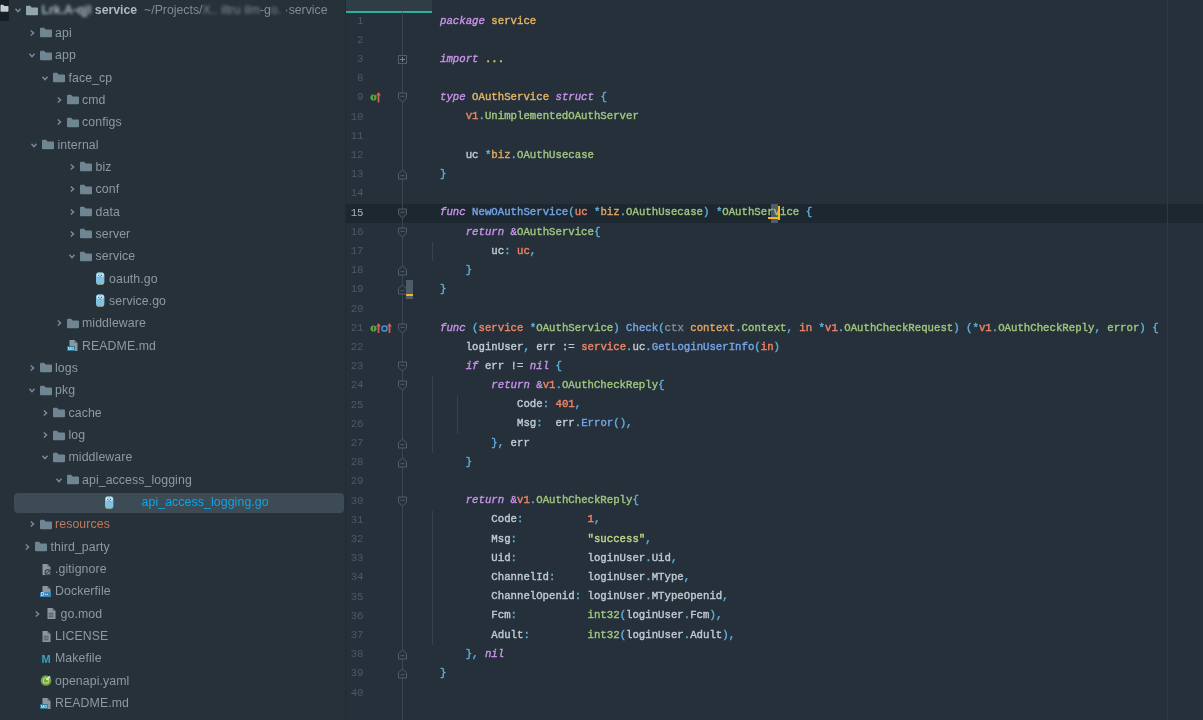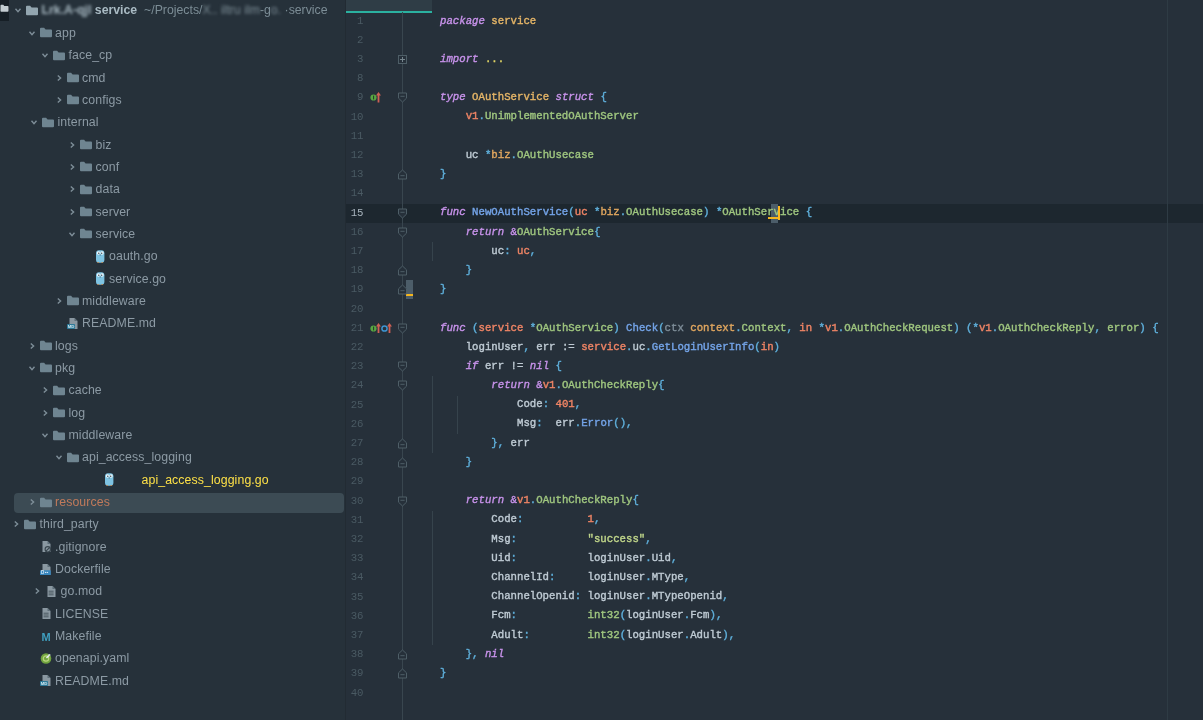--- a/index.html
+++ b/index.html
@@ -2,21 +2,21 @@
 <html><head><meta charset="utf-8"><style>
 html,body{margin:0;padding:0;width:1203px;height:720px;overflow:hidden;background:#26303A;}
 #side{position:absolute;left:0;top:0;width:345px;height:720px;background:#26313A;}
 #stripe{position:absolute;left:0;top:0;width:9px;height:21px;background:#161F26;}
 #stripeicon{position:absolute;left:0px;top:4px;width:9px;height:9px;}
 #rows{position:absolute;left:0;top:-0.7px;width:345px;z-index:2;}
 .tr{height:22.35px;display:flex;align-items:center;font-family:"Liberation Sans",sans-serif;font-size:12.3px;color:#8C9AA4;white-space:nowrap;position:relative;}
 .tr .ch{width:10px;height:10px;flex:0 0 10px;margin-right:2px;}
 .tr .ic{width:14px;height:13px;flex:0 0 14px;margin-right:2.5px;}
 .tr .lb{letter-spacing:0.1px;}
-.tr.sel{color:#fde047;gap:23px;}
+.tr.sel{color:#0ea5e9;gap:23px;}
 #selbar{position:absolute;left:14px;top:492.9px;width:330px;height:20.6px;border-radius:4px;background:#3C4B54;z-index:1;}
 .rootname{font-weight:bold;color:#A9BAC3;}
 .rootpath{color:#7C8D96;}
 .blr{filter:blur(1.4px);}
 .blr2{filter:blur(1.5px);}
 #ed{position:absolute;left:345px;top:0;width:858px;height:720px;background:#26303A;border-left:1px solid #222B33;box-sizing:border-box;}
 #tab{position:absolute;left:0;top:0;width:86px;height:10.5px;background:#2F3D46;}
 #tabline{position:absolute;left:0;top:10.5px;width:86px;height:2px;background:#2BB1A0;}
 #band{position:absolute;left:0;top:203.5px;width:858px;height:19.2px;background:#1D272F;}
 #gutline{position:absolute;left:56px;top:12px;width:1px;height:708px;background:#39464F;}
@@ -54,20 +54,29 @@
           <polyline points="2.5,3.8 5,6.6 7.5,3.8" fill="none" stroke="#7E8E98" stroke-width="1.4"></polyline>
         </svg>
         <svg class="ic" viewBox="0 0 14 12">
           <path d="M1 2.2 a1 1 0 0 1 1-1 h3.1 l1.5 1.7 h5.4 a1 1 0 0 1 1 1 v5.9 a1 1 0 0 1 -1 1 H2 a1 1 0 0 1 -1-1 z" fill="#93A6B0"></path>
         </svg>
         <span class="rootname"><span class="blr">Lrk.A-qjl</span>&nbsp;service</span>
         <span class="rootpath">&nbsp;&nbsp;~/Projects/<span class="blr2">X..</span> <span class="blr2">iltru</span> <span class="blr2">ilm</span>-g<span class="blr2">o.</span>&nbsp;·service</span>
       </div>
 <div class="tr" style="padding-left:26.5px">
         <svg class="ch" viewBox="0 0 10 10">
+          <polyline points="3.8,2.5 6.6,5 3.8,7.5" fill="none" stroke="#7E8E98" stroke-width="1.4"></polyline>
+        </svg>
+        <svg class="ic" viewBox="0 0 14 12">
+          <path d="M1 2.2 a1 1 0 0 1 1-1 h3.1 l1.5 1.7 h5.4 a1 1 0 0 1 1 1 v5.9 a1 1 0 0 1 -1 1 H2 a1 1 0 0 1 -1-1 z" fill="#6F8591"></path>
+        </svg>
+        <span class="lb">api</span>
+      </div>
+<div class="tr" style="padding-left:26.5px">
+        <svg class="ch" viewBox="0 0 10 10">
           <polyline points="2.5,3.8 5,6.6 7.5,3.8" fill="none" stroke="#7E8E98" stroke-width="1.4"></polyline>
         </svg>
         <svg class="ic" viewBox="0 0 14 12">
           <path d="M1 2.2 a1 1 0 0 1 1-1 h3.1 l1.5 1.7 h5.4 a1 1 0 0 1 1 1 v5.9 a1 1 0 0 1 -1 1 H2 a1 1 0 0 1 -1-1 z" fill="#6F8591"></path>
         </svg>
         <span class="lb">app</span>
       </div>
 <div class="tr" style="padding-left:40.0px">
         <svg class="ch" viewBox="0 0 10 10">
           <polyline points="2.5,3.8 5,6.6 7.5,3.8" fill="none" stroke="#7E8E98" stroke-width="1.4"></polyline>
@@ -266,21 +275,21 @@
       </div>
 <div class="tr" style="padding-left:26.5px">
         <svg class="ch" viewBox="0 0 10 10">
           <polyline points="3.8,2.5 6.6,5 3.8,7.5" fill="none" stroke="#7E8E98" stroke-width="1.4"></polyline>
         </svg>
         <svg class="ic" viewBox="0 0 14 12">
           <path d="M1 2.2 a1 1 0 0 1 1-1 h3.1 l1.5 1.7 h5.4 a1 1 0 0 1 1 1 v5.9 a1 1 0 0 1 -1 1 H2 a1 1 0 0 1 -1-1 z" fill="#6F8591"></path>
         </svg>
         <span class="lb" style="color:#C07A5B">resources</span>
       </div>
-<div class="tr" style="padding-left:11px">
+<div class="tr" style="padding-left:22px">
         <svg class="ch" viewBox="0 0 10 10">
           <polyline points="3.8,2.5 6.6,5 3.8,7.5" fill="none" stroke="#7E8E98" stroke-width="1.4"></polyline>
         </svg>
         <svg class="ic" viewBox="0 0 14 12">
           <path d="M1 2.2 a1 1 0 0 1 1-1 h3.1 l1.5 1.7 h5.4 a1 1 0 0 1 1 1 v5.9 a1 1 0 0 1 -1 1 H2 a1 1 0 0 1 -1-1 z" fill="#6F8591"></path>
         </svg>
         <span class="lb">third_party</span>
       </div>
 <div class="tr" style="padding-left:26.5px">
         <span class="ch"></span>

